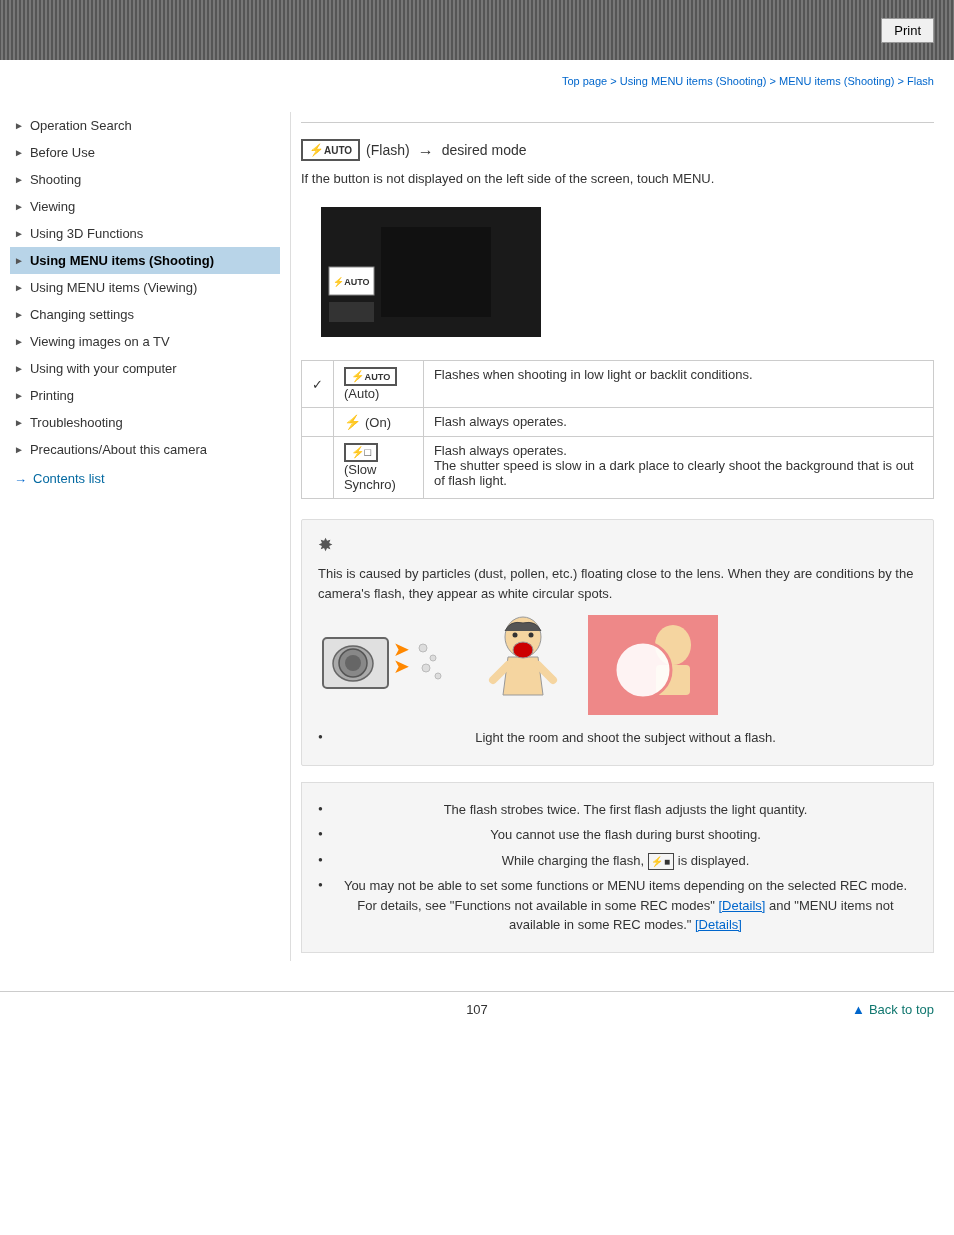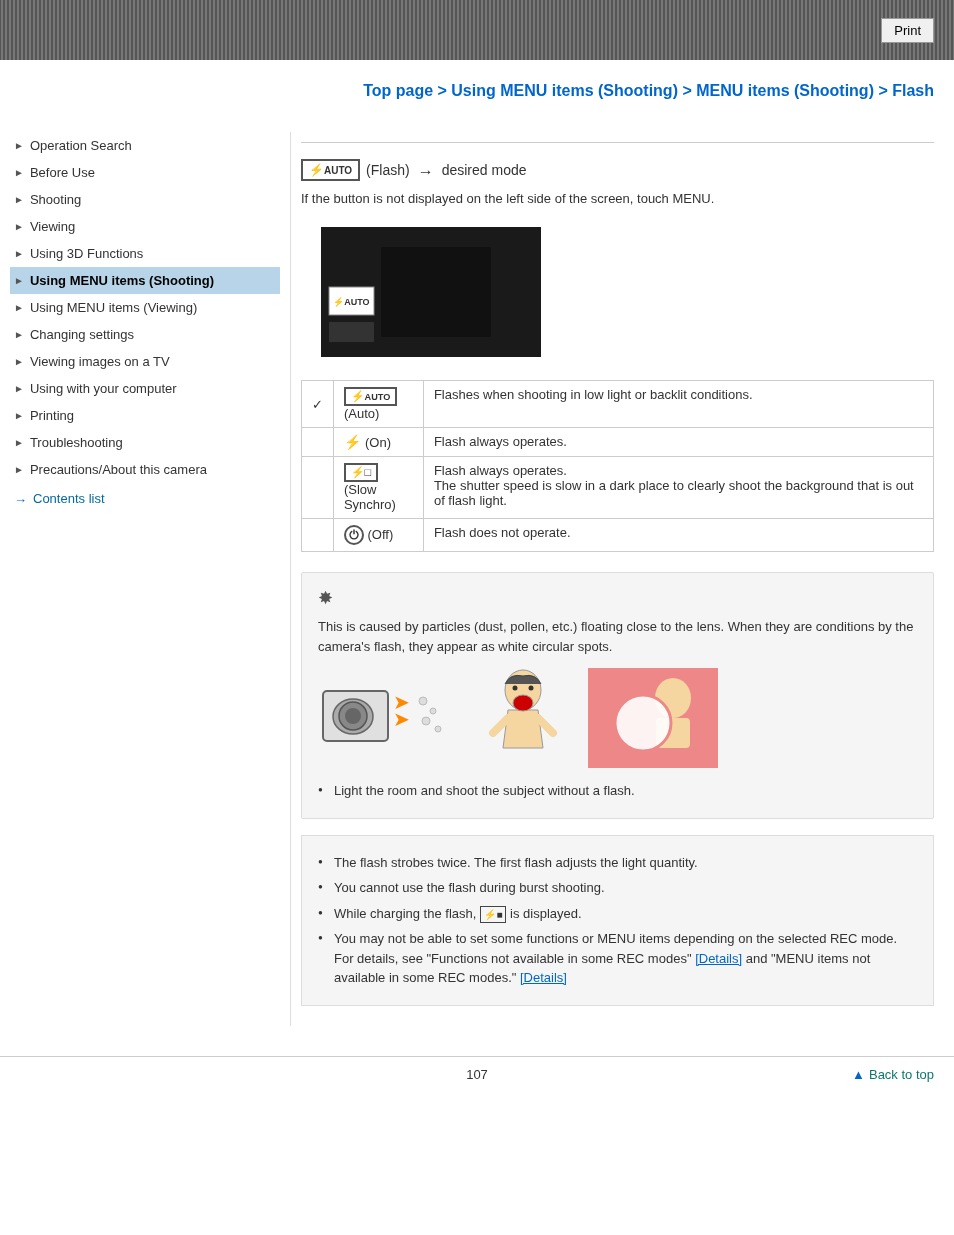--- a/index.html
+++ b/index.html
@@ -19,24 +19,23 @@
       border: 1px solid #999;
       padding: 4px 12px;
       cursor: pointer;
       font-size: 13px;
       text-align: right;
     }
 
     
     .breadcrumb {
       text-align: right;
-      padding: 22px 20px;
-      font-size: 16px;
+      padding: 15px 20px;
+      font-size: 11px;
       color: #0066cc;
-      font-weight: bold;
     }
     .breadcrumb a { color: #0066cc; text-decoration: none; }
 
     
     .main-layout {
       display: flex;
       padding: 10px 0;
     }
 
     
@@ -177,48 +176,49 @@
       gap: 20px;
       margin-bottom: 10px;
       align-items: center;
     }
 
     
     .bullet-list {
       list-style: none;
       padding: 0;
       margin: 0;
+      text-align: center;
     }
     .bullet-list li {
       padding: 3px 0 3px 16px;
       position: relative;
       font-size: 13px;
       line-height: 1.5;
     }
     .bullet-list li::before {
       content: '●';
       position: absolute;
       left: 0;
       font-size: 8px;
       top: 6px;
     }
 
     
     .note-section {
       background: #f5f5f5;
       border: 1px solid #ddd;
       padding: 14px 16px;
-      margin-bottom: 20px;
+      margin-bottom: 8px;
     }
 
     
     .page-footer {
       border-top: 1px solid #ccc;
       display: flex;
-      justify-content: flex-start;
+      justify-content: flex-end;
       align-items: center;
       padding: 10px 20px;
       margin-top: 20px;
     }
     .page-number {
       flex: 1;
       text-align: center;
       font-size: 13px;
     }
     .back-to-top {
@@ -376,28 +376,20 @@
 
         <tr>
           <td class="check-cell"></td>
           <td class="icon-cell">
             <span class="icon-badge">⚡□</span>
             <span> (Slow<br>Synchro)</span>
           </td>
           <td>Flash always operates.<br>The shutter speed is slow in a dark place to clearly shoot the background that is out of flash light.</td>
         </tr>
 
-        <tr>
-          <td class="check-cell"></td>
-          <td class="icon-cell">
-            <span class="icon-circle-off">⏻</span>
-            <span>(Off)</span>
-          </td>
-          <td>Flash does not operate.</td>
-        </tr>
       </tbody>
     </table>
 
     <div class="tip-section">
       <div class="tip-icon">✸</div>
       <p class="tip-text">This is caused by particles (dust, pollen, etc.) floating close to the lens. When they are conditions by the camera's flash, they appear as white circular spots.</p>
 
       <div class="tip-images">
 
         <svg width="130" height="95">

